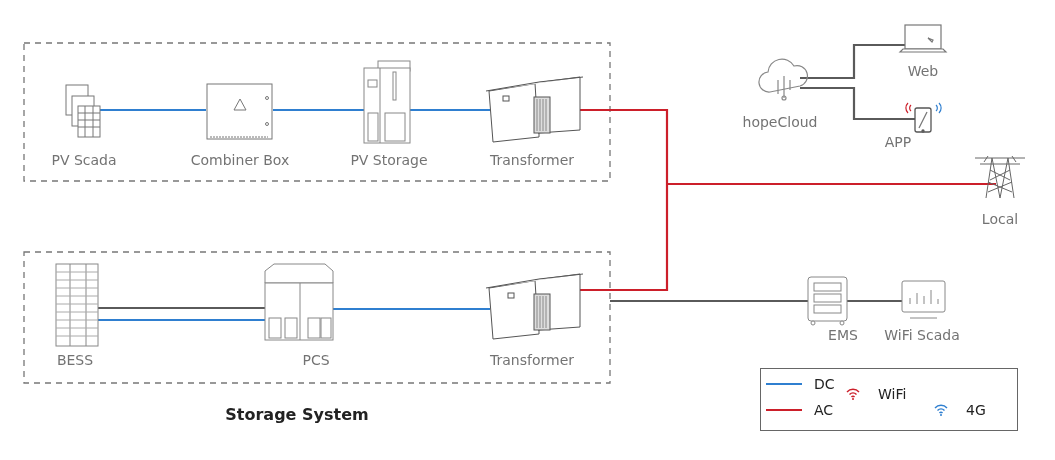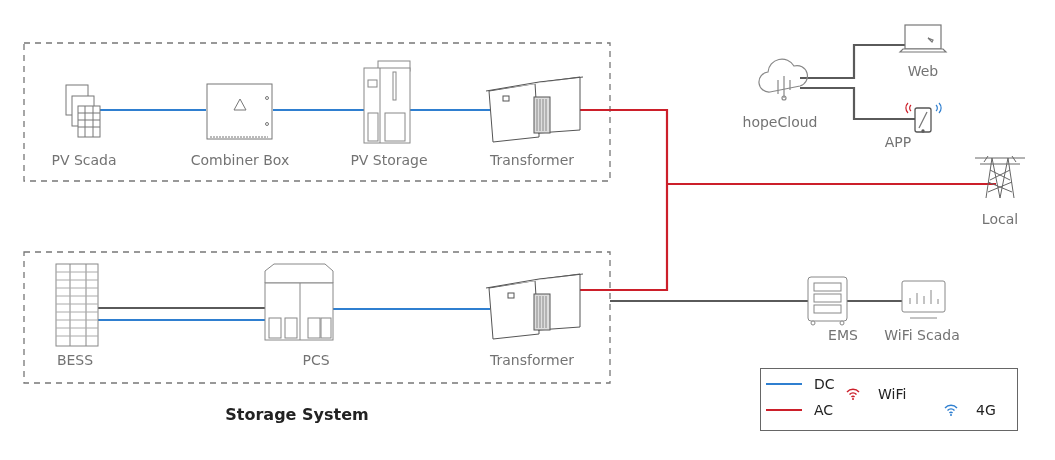--- a/index.html
+++ b/index.html
@@ -177,21 +177,21 @@
     <svg width="16" height="14" viewBox="0 0 16 14" style="margin-right:5px">
       <g class="wifi-sig" fill="none" stroke-width="1.4" stroke="#cc1f2a">
           <path d="M2 5 a8 8 0 0 1 12 0"></path>
           <path d="M4.5 7.5 a5 5 0 0 1 7 0"></path>
           <path d="M6.5 10 a2 2 0 0 1 3 0"></path>
         </g>
       <circle class="wifi-dot" cx="8" cy="12" r="1" fill="#cc1f2a"></circle>
     </svg>
     <span>WiFi</span>
   </div>
-  <div class="leg-item" style="left:182px;top:33px">
+  <div class="leg-item" style="left:172px;top:33px">
     <svg width="16" height="14" viewBox="0 0 16 14" style="margin-right:5px">
       <g class="g4-sig" fill="none" stroke-width="1.4" stroke="#2f7fd0">
           <path d="M2 5 a8 8 0 0 1 12 0"></path>
           <path d="M4.5 7.5 a5 5 0 0 1 7 0"></path>
           <path d="M6.5 10 a2 2 0 0 1 3 0"></path>
         </g>
       <circle class="g4-dot" cx="8" cy="12" r="1" fill="#2f7fd0"></circle>
     </svg>
     <span>4G</span>
   </div>

